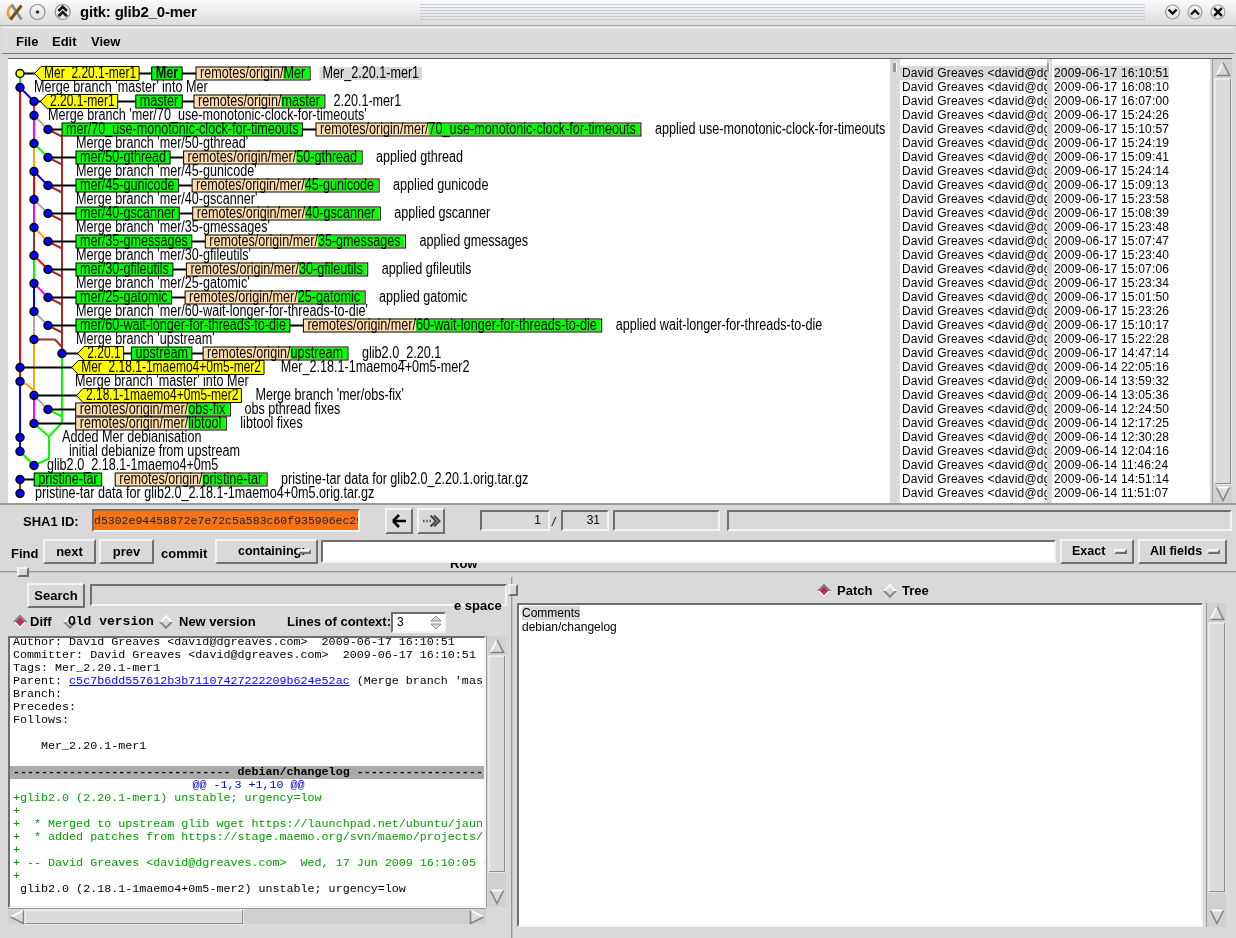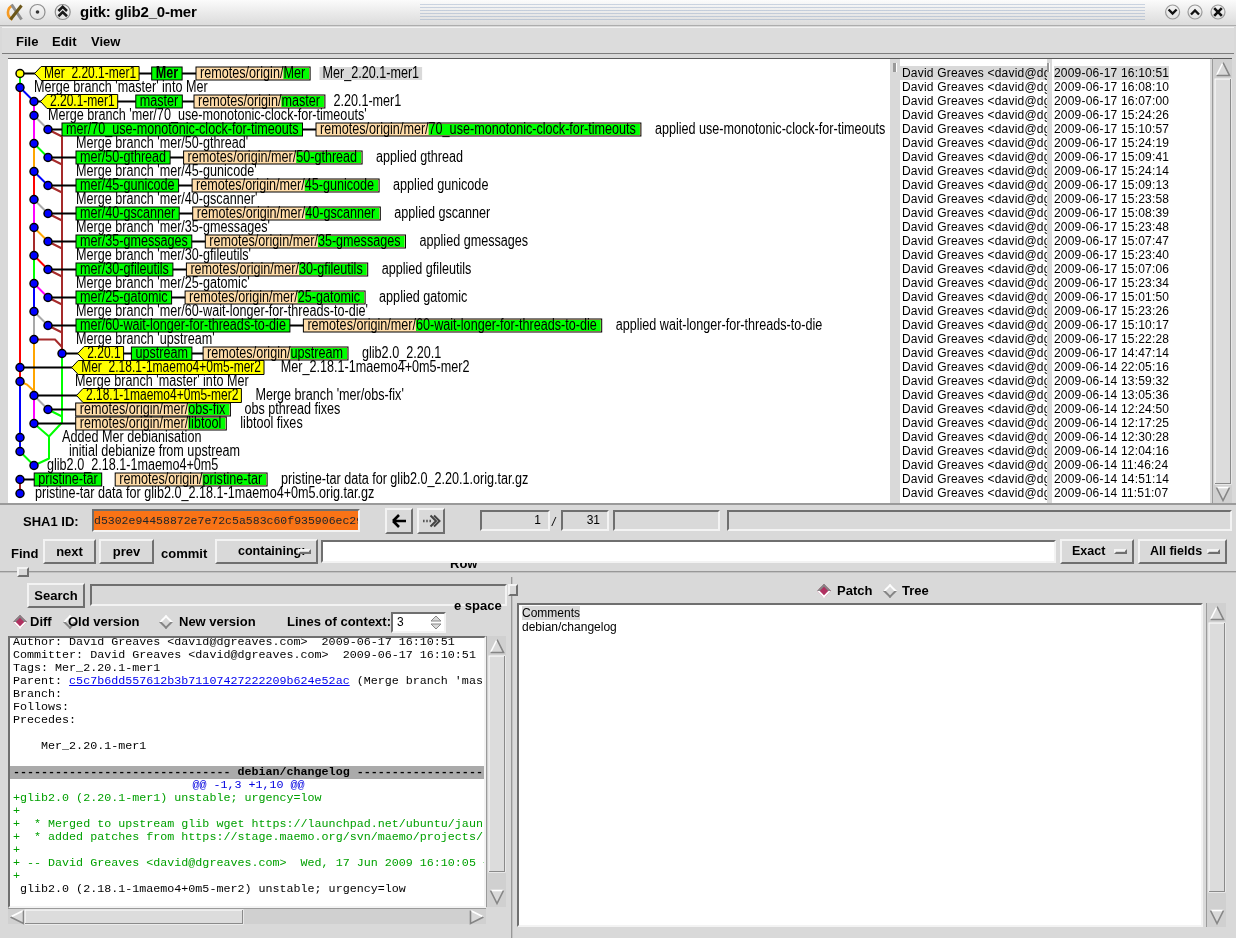--- a/index.html
+++ b/index.html
@@ -397,42 +397,42 @@
 </div>
 
 <div class="abs" style="left:0;top:571px;width:1236px;height:2px;background:#c2c2c2;border-top:1px solid #989898;"></div>
 <div class="abs raised" style="left:17px;top:567px;width:12px;height:10px;"></div>
 
 <div class="abs raised blabel" style="left:27px;top:583px;width:58px;height:25px;text-align:center;line-height:21px;">Search</div>
 <div class="abs sunken" style="left:90px;top:584px;width:417px;height:22px;"></div>
 <div class="diamond on" style="left:15px;top:617px;"></div>
 <span class="abs blabel" style="left:30px;top:614px;">Diff</span>
 <div class="diamond" style="left:65px;top:617px;"></div>
-<span class="abs blabel" style="left:68px;top:614px;">Old version</span>
+<span class="abs blabel" style="left:68px;top:614px;font-family:Liberation Mono, monospace;">Old version</span>
 <div class="diamond" style="left:161px;top:617px;"></div>
 <span class="abs blabel" style="left:179px;top:614px;">New version</span>
 <span class="abs blabel" style="left:287px;top:614px;">Lines of context:</span>
 <div class="abs entry" style="left:391px;top:612px;width:55px;height:21px;">
   <div style="font-size:12px;line-height:17px;padding-left:4px;">3</div>
   <svg class="abs" style="right:1px;top:0px" width="14" height="17">
     <polygon points="7,2 12,7 2,7" fill="#d9d9d9" stroke="#888" stroke-width="1"></polygon>
     <polygon points="7,15 12,10 2,10" fill="#d9d9d9" stroke="#888" stroke-width="1"></polygon>
   </svg>
 </div>
 <span class="abs blabel" style="left:454px;top:598px;">e space</span>
 
 <div class="abs entry" style="left:8px;top:636px;width:478px;height:272px;overflow:hidden;">
   <div style="padding:0 0 0 3px;margin-top:-2px;">
       <div class="dln">Author: David Greaves &lt;david@dgreaves.com&gt;  2009-06-17 16:10:51&nbsp;</div>
       <div class="dln">Committer: David Greaves &lt;david@dgreaves.com&gt;  2009-06-17 16:10:51&nbsp;</div>
       <div class="dln">Tags: Mer_2.20.1-mer1&nbsp;</div>
       <div class="dln">Parent: <span class="lnk">c5c7b6dd557612b3b71107427222209b624e52ac</span> (Merge branch 'mas</div>
       <div class="dln">Branch:&nbsp;</div>
+      <div class="dln">Precedes:&nbsp;</div>
       <div class="dln">Follows:&nbsp;</div>
-      <div class="dln">Precedes:&nbsp;</div>
       <div class="dln">&nbsp;</div>
       <div class="dln">    Mer_2.20.1-mer1&nbsp;</div>
       <div class="dln">&nbsp;</div>
       <div class="dln sep">------------------------------- debian/changelog --------------------------</div>
       <div class="dln hunk">@@ -1,3 +1,10 @@</div>
       <div class="dln add">+glib2.0 (2.20.1-mer1) unstable; urgency=low</div>
       <div class="dln add">+</div>
       <div class="dln add">+  * Merged to upstream glib wget https://launchpad.net/ubuntu/jaunty/+so</div>
       <div class="dln add">+  * added patches from https://stage.maemo.org/svn/maemo/projects/haf/tr</div>
       <div class="dln add">+</div>

